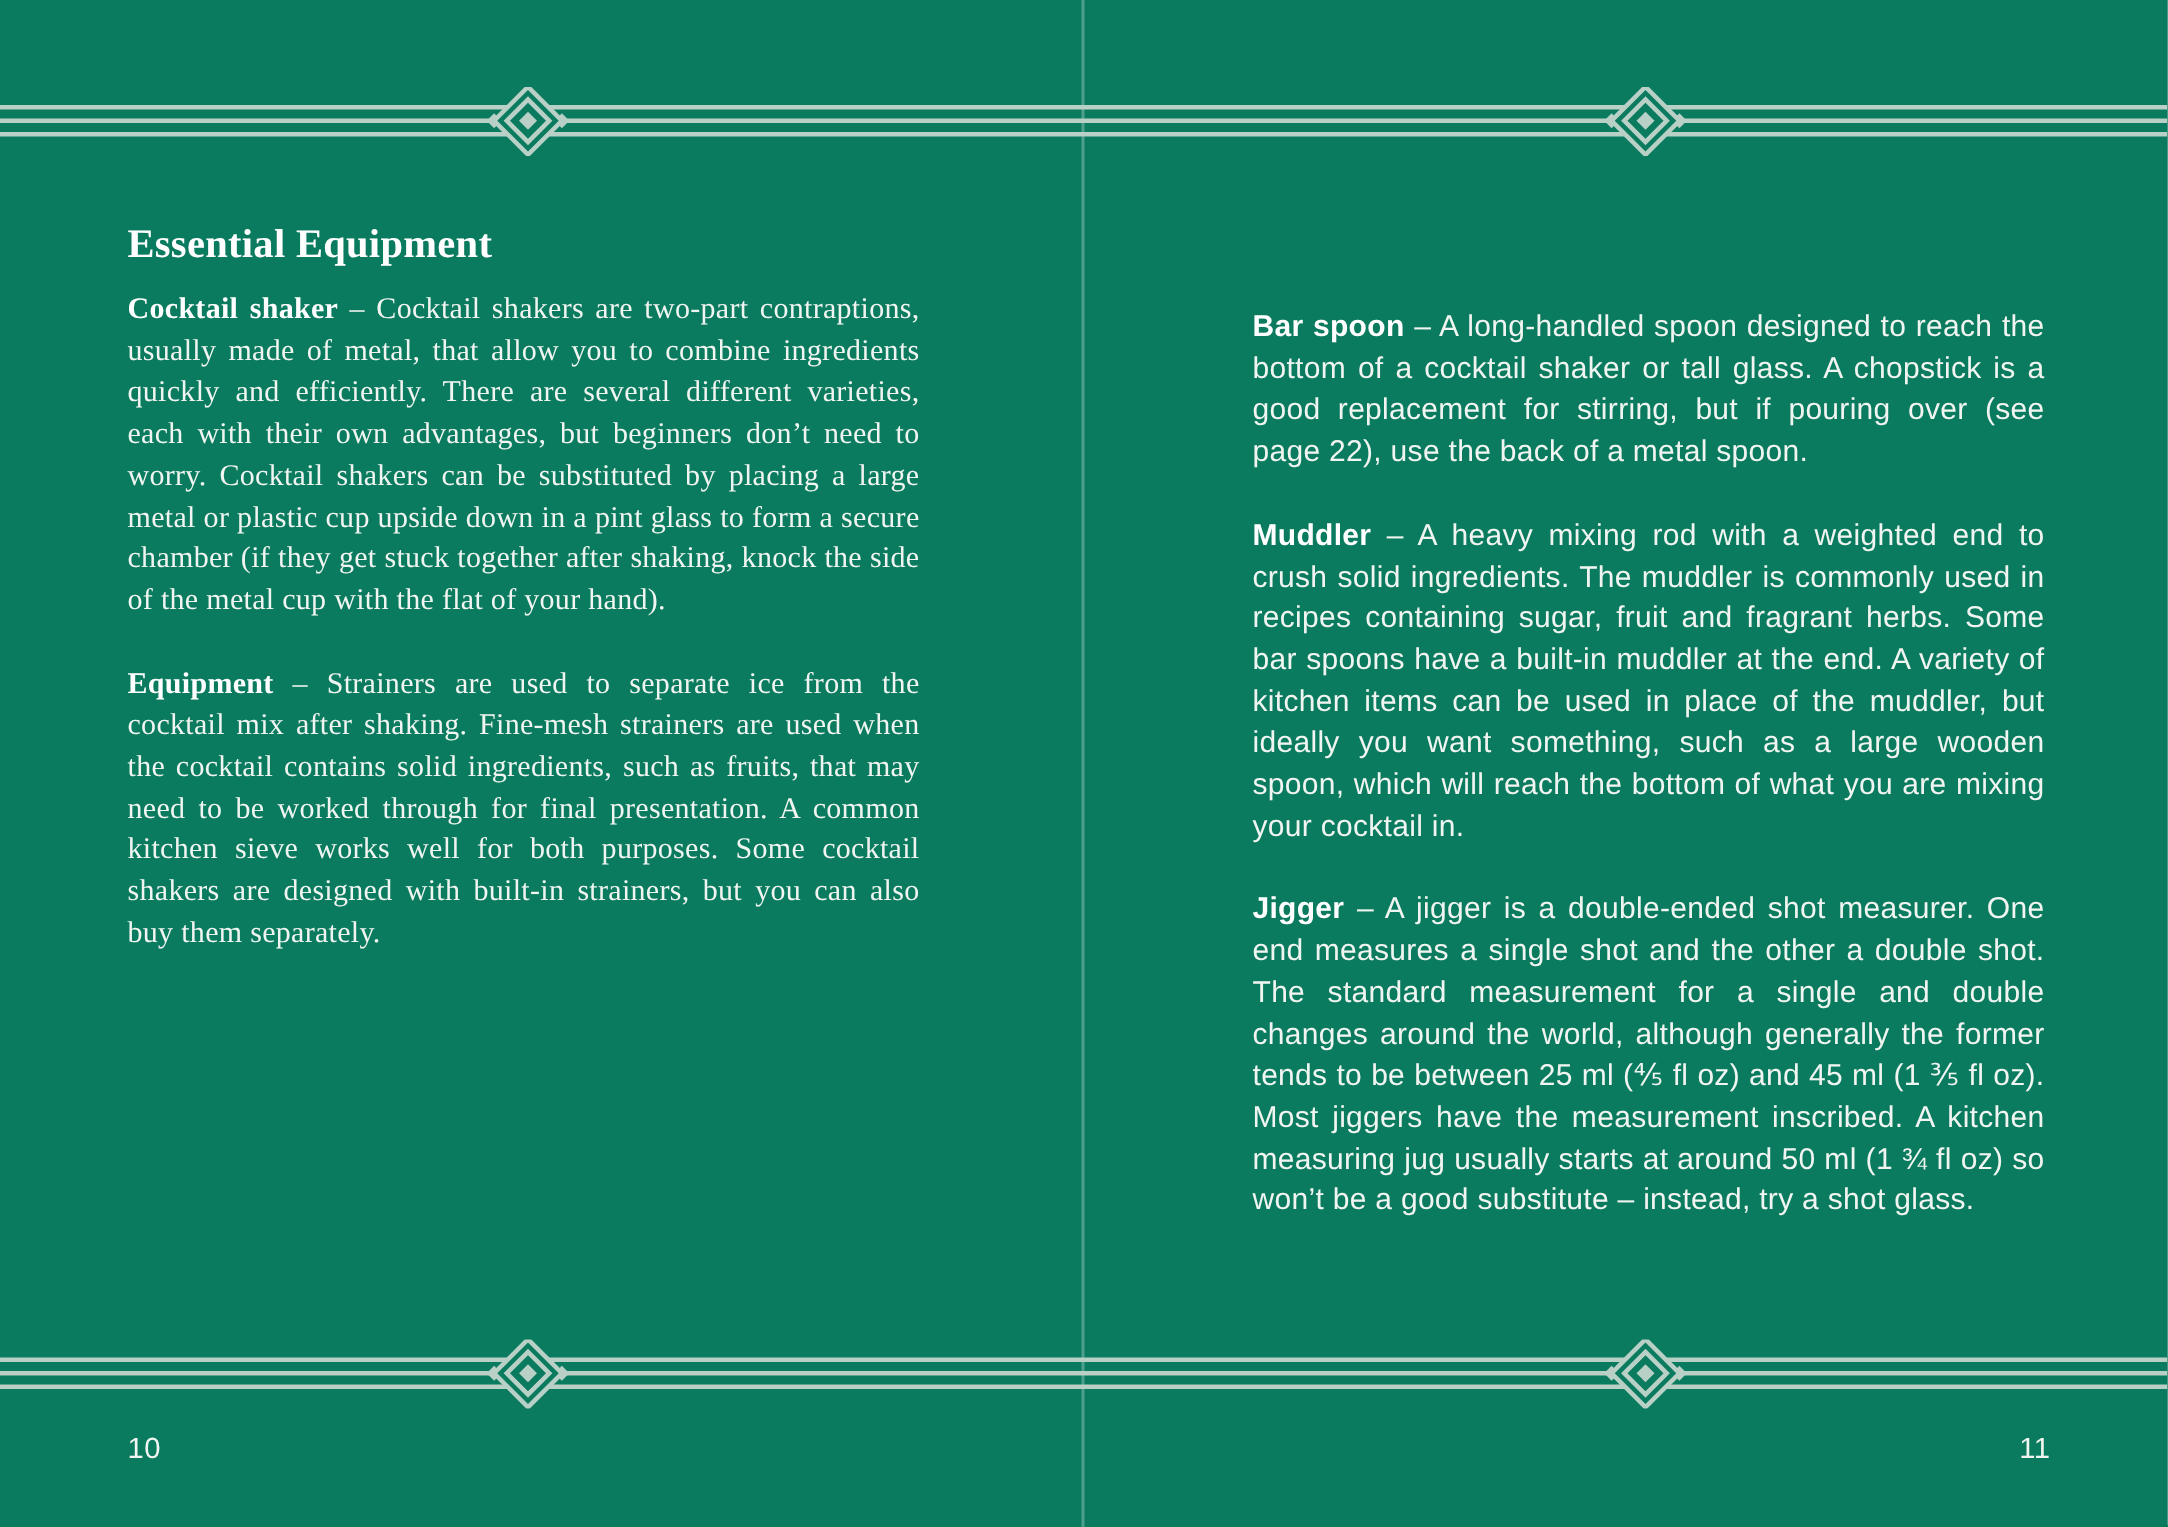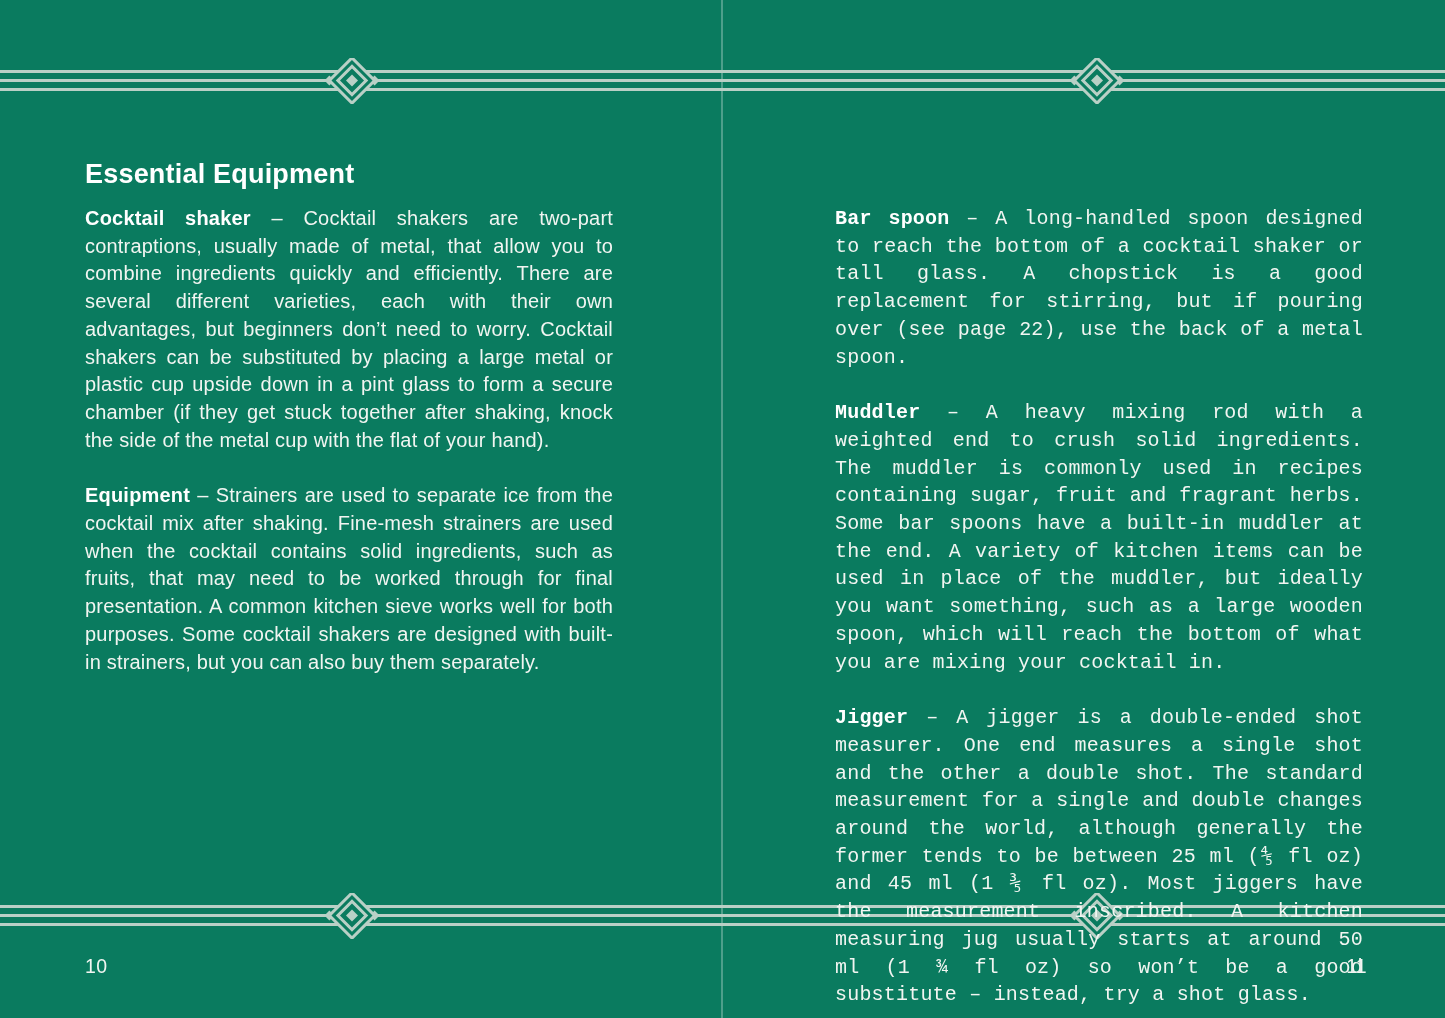--- a/index.html
+++ b/index.html
@@ -34,22 +34,22 @@
   .d-center, .d-side { fill: var(--ornament); }
 
   .column {
     position: absolute;
     width: 528px;
     color: var(--text);
     font-size: 20px;
     line-height: 27.7px;
     letter-spacing: 0.2px;
   }
-  .column-left  { left: 85px;  top: 158px; }
-  .column-right { left: 835px; top: 205px; font-family: Liberation Mono, monospace; }
+  .column-left  { left: 85px;  top: 146px; font-family: Liberation Serif, serif; }
+  .column-right { left: 835px; top: 205px; }
   h1.section-heading {
     color: var(--heading);
     font-size: 27px;
     line-height: 33px;
     font-weight: 700;
     letter-spacing: 0.2px;
     margin: 0 0 14px 0;
   }
   p.entry {
     text-align: justify;

